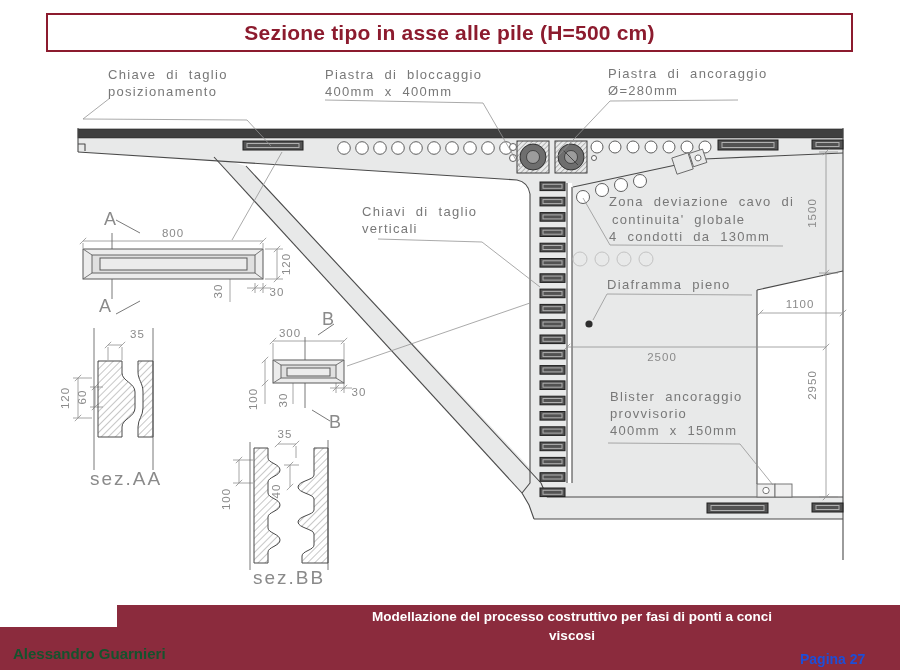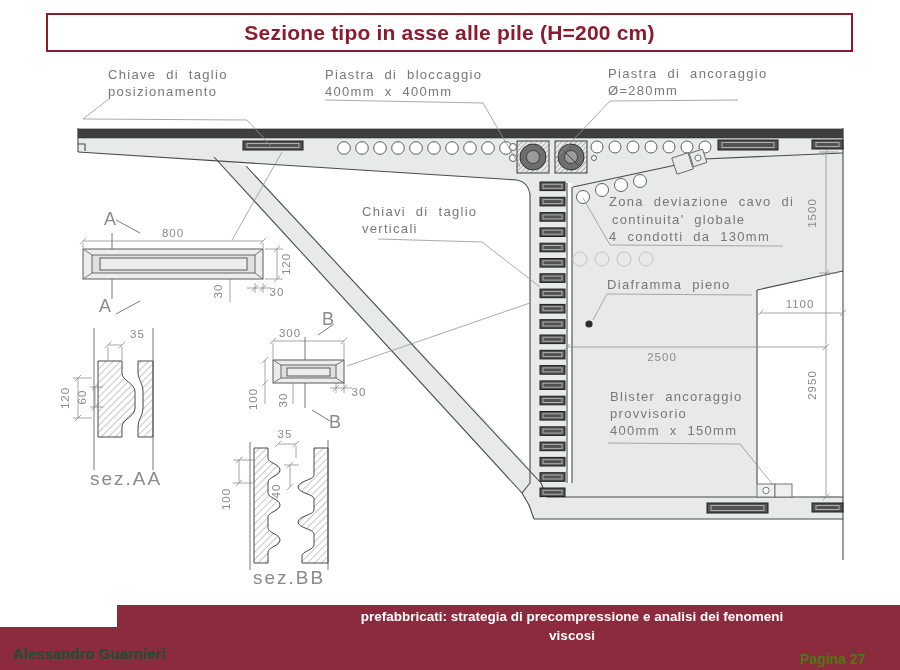--- a/index.html
+++ b/index.html
@@ -28,27 +28,27 @@
   .cad{font-family:"Liberation Sans",sans-serif;font-size:13px;fill:#787878;letter-spacing:1.3px;word-spacing:5px}
   .dim{font-family:"Liberation Sans",sans-serif;font-size:11.5px;fill:#8a8a8a;letter-spacing:1px}
   .sez{font-family:"Liberation Sans",sans-serif;font-size:19px;fill:#8a8a8a;letter-spacing:2px}
   .mark{font-family:"Liberation Sans",sans-serif;font-size:18px;fill:#8a8a8a}
   
   .footer-main{position:absolute;left:117px;top:605px;width:783px;height:65px;background:#8b2b3d}
   .footer-left{position:absolute;left:0;top:627px;width:117px;height:43px;background:#8b2b3d}
   .footer-author{position:absolute;left:13px;top:645px;color:#14532d;font-weight:bold;font-size:15px}
   .footer-title{position:absolute;left:352px;top:608px;width:440px;color:#ffffff;font-weight:bold;font-size:13.5px;line-height:18.5px;text-align:center}
   .footer-title .l3{text-align:center}
-  .footer-page{position:absolute;left:800px;top:651px;font-size:14px;font-weight:bold;color:#4d7c0f}
+  .footer-page{position:absolute;left:800px;top:651px;font-size:14px;font-weight:bold;color:#1d4ed8}
 </style>
 </head>
 <body>
 
 <div class="title-box">
-  <span>Sezione tipo in asse alle pile (H=200 cm)</span>
+  <span>Sezione tipo in asse alle pile (H=500 cm)</span>
 </div>
 
 <svg id="drawing" width="900" height="600" viewBox="0 0 900 600">
   <defs>
     <pattern id="hatch" width="5" height="5" patternUnits="userSpaceOnUse" patternTransform="rotate(45)">
       <line x1="0" y1="0" x2="0" y2="5" stroke="#8f8f8f" stroke-width="1"></line>
     </pattern>
     <pattern id="hatchP" width="3.5" height="3.5" patternUnits="userSpaceOnUse" patternTransform="rotate(45)">
       <line x1="0" y1="0" x2="0" y2="3.5" stroke="#7a7a7a" stroke-width="1"></line>
     </pattern>
@@ -386,16 +386,16 @@
     <text class="mark" x="329" y="428">B</text>
     <text class="sez" x="90" y="485">sez.AA</text>
     <text class="sez" x="253" y="584">sez.BB</text>
   </g>
 </svg>
 
 <div class="footer-main"></div>
 <div class="footer-left"></div>
 <div class="footer-author">Alessandro Guarnieri</div>
 <div class="footer-title">
-  <div>prefabbricati: strategia di precompressione e analisi dei fenomeni</div>
+  <div>Modellazione del processo costruttivo per fasi di ponti a conci</div>
   <div class="l3">viscosi</div>
 </div>
 <div class="footer-page">Pagina 27</div>
 
 </body></html>

